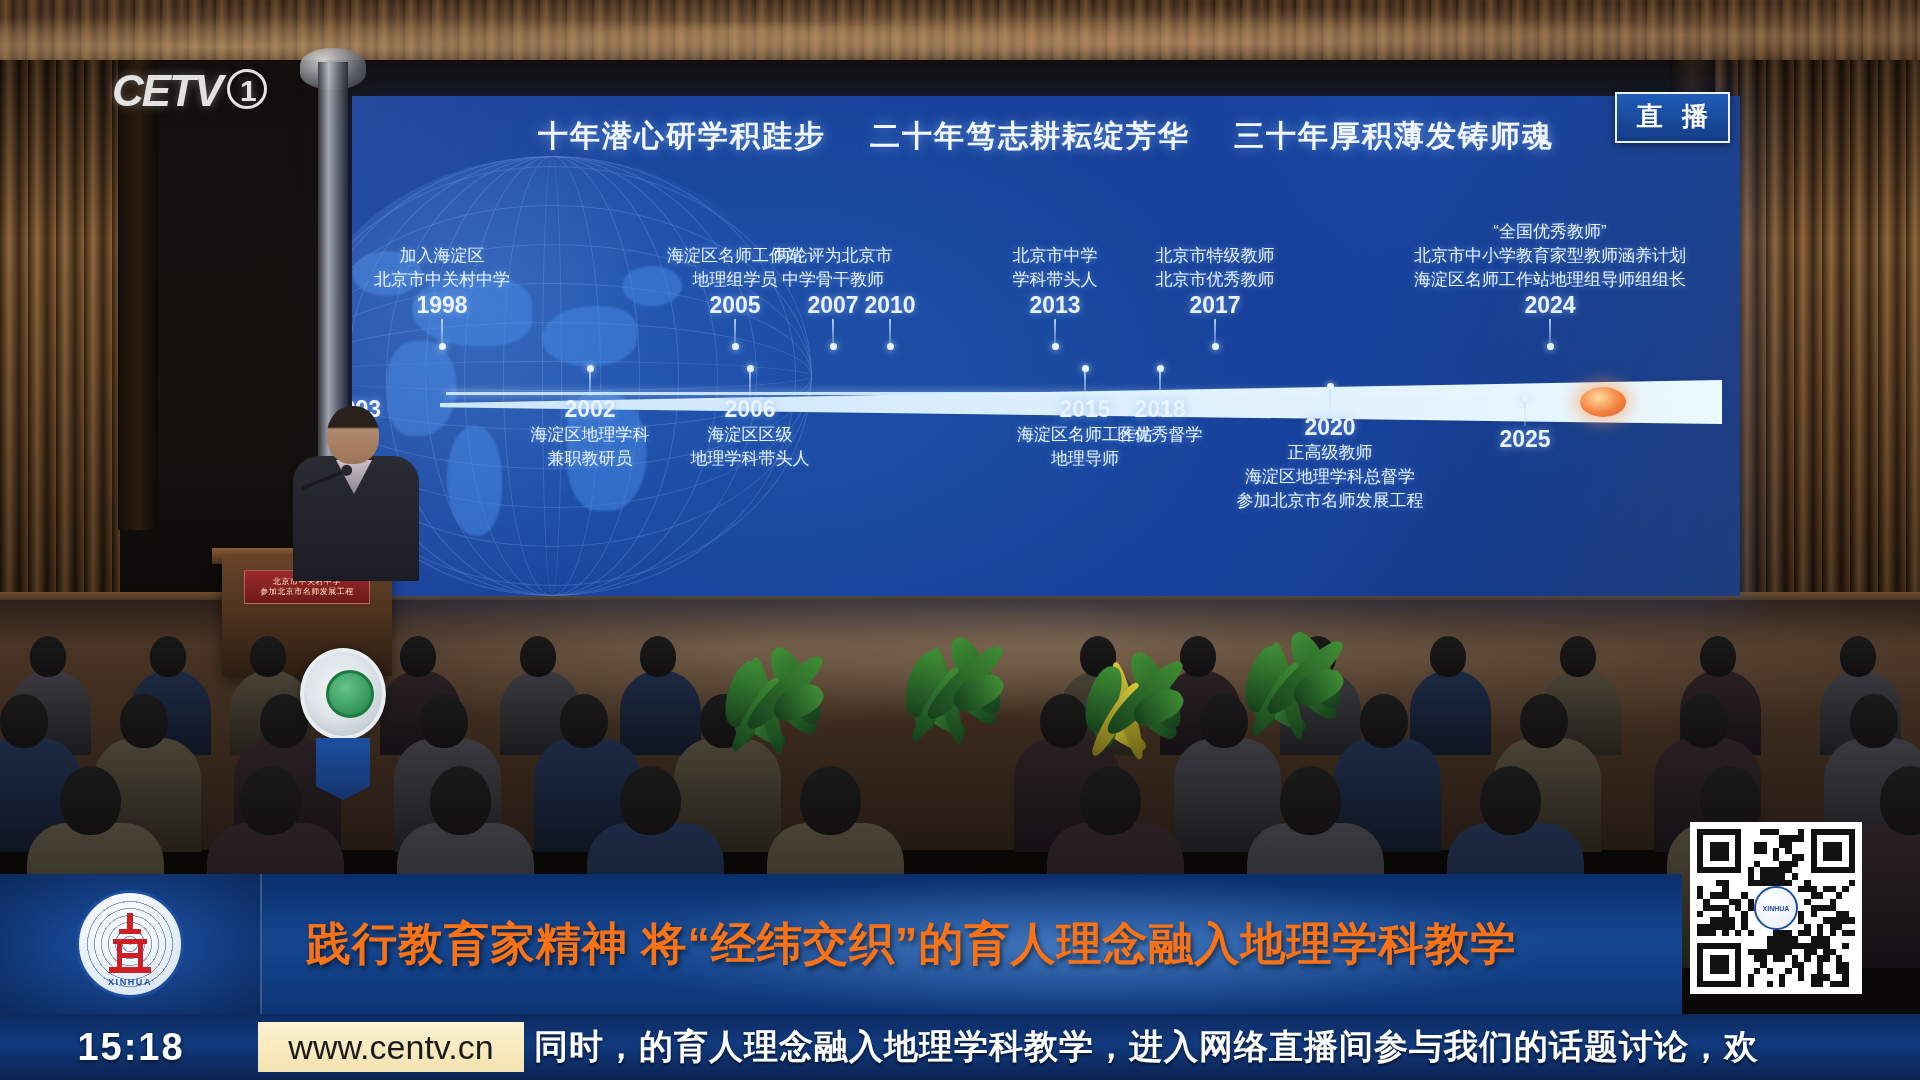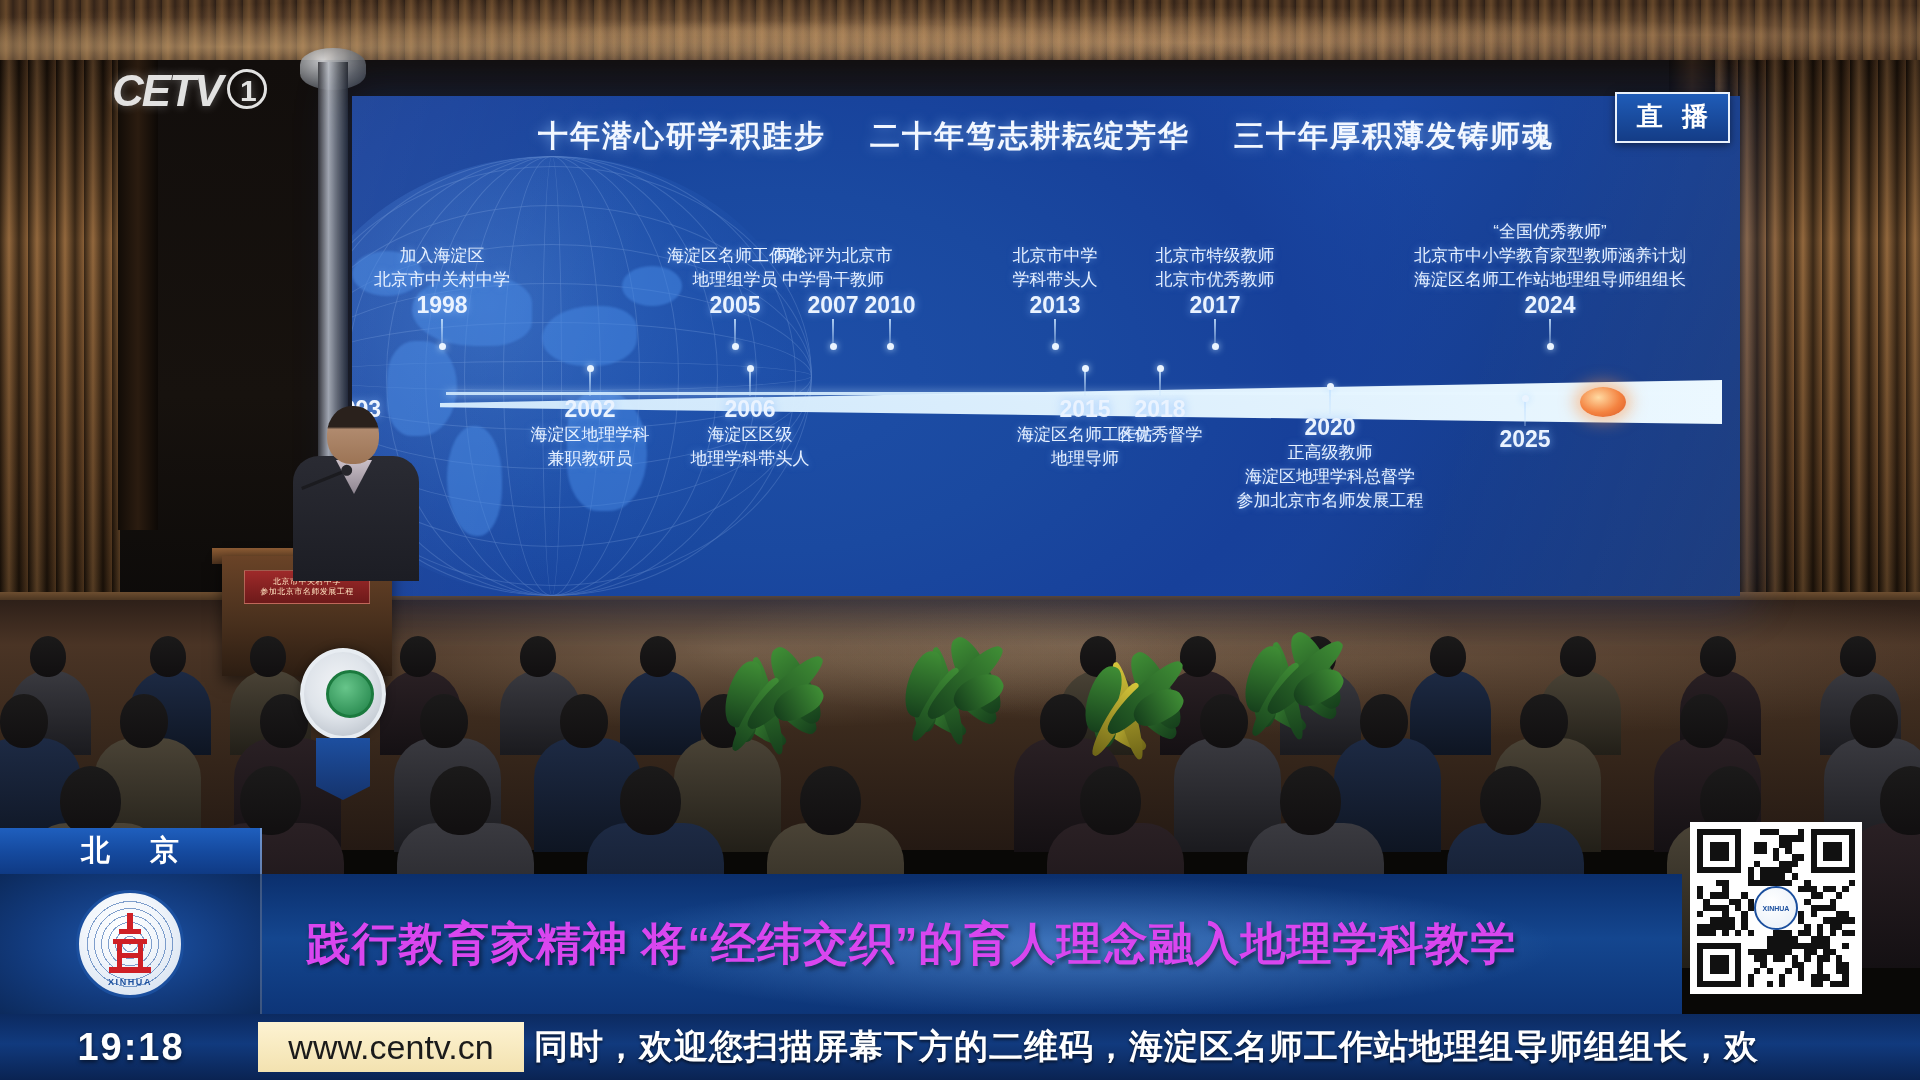--- a/index.html
+++ b/index.html
@@ -310,21 +310,21 @@
     position:absolute; background:#cf1f25;
   }
   .xinhua .label {
     position:absolute; bottom:8px; left:0; width:100%;
     text-align:center; font-size:9px; font-weight:700; color:#1b4f9e; letter-spacing:1.6px;
     z-index:4;
   }
   .lt-title {
     position:relative; z-index:2;
     flex:1; padding: 0 28px 0 44px;
-    color:#d946ef; font-size:45px; font-weight:700; letter-spacing:1px;
+    color:#f97316; font-size:45px; font-weight:700; letter-spacing:1px;
     text-shadow: 2px 3px 5px rgba(0,0,0,.55);
     white-space:nowrap;
   }
 
   .lt-row3 { position:absolute; left:0; top:186px; width:1920px; height:66px; display:flex; align-items:center;
     background: linear-gradient(to bottom, #0c2a60 0%, #113a7e 45%, #0a2352 100%); }
   .lt-clock {
     width:262px; text-align:center; color:#ffffff; font-size:38px; font-weight:700;
     letter-spacing:2px; text-shadow: 0 2px 4px rgba(0,0,0,.6);
   }
@@ -869,21 +869,20 @@
         <i style="left: 0px; top: 151.68px; width: 44.24px; height: 6.32px;"></i>
         <i style="left: 0px; top: 113.76px; width: 6.32px; height: 44.24px;"></i>
         <i style="left: 37.92px; top: 113.76px; width: 6.32px; height: 44.24px;"></i>
         <i style="left: 12.64px; top: 126.4px; width: 18.96px; height: 18.96px;"></i>
       </div>
   </div>
 
   <div class="lt">
 
     <div class="lt-row1">
-      <div class="lt-city">北 京</div>
     </div>
 
     <div class="lt-row2">
       <div class="lt-row2-bg"></div>
       <div class="lt-logo-cell">
         <div class="xinhua">
           <div class="rings"></div>
           <div class="tower">
             <i style="left:20px;top:0;width:6px;height:18px;"></i>
             <i style="left:12px;top:16px;width:22px;height:5px;"></i>
@@ -893,20 +892,20 @@
             <i style="left:10px;top:40px;width:26px;height:5px;"></i>
             <i style="left:2px;top:54px;width:42px;height:6px;"></i>
           </div>
           <div class="label">XINHUA</div>
         </div>
       </div>
       <div class="lt-title">践行教育家精神 将“经纬交织”的育人理念融入地理学科教学</div>
     </div>
 
     <div class="lt-row3">
-      <div class="lt-clock">19:18</div>
+      <div class="lt-clock">15:18</div>
       <div class="lt-url">www.centv.cn</div>
-      <div class="lt-ticker">同时，欢迎您扫描屏幕下方的二维码，海淀区名师工作站地理组导师组组长，欢</div>
+      <div class="lt-ticker">同时，的育人理念融入地理学科教学，进入网络直播间参与我们的话题讨论，欢</div>
     </div>
 
   </div>
 
 </div>
 
 </body></html>

